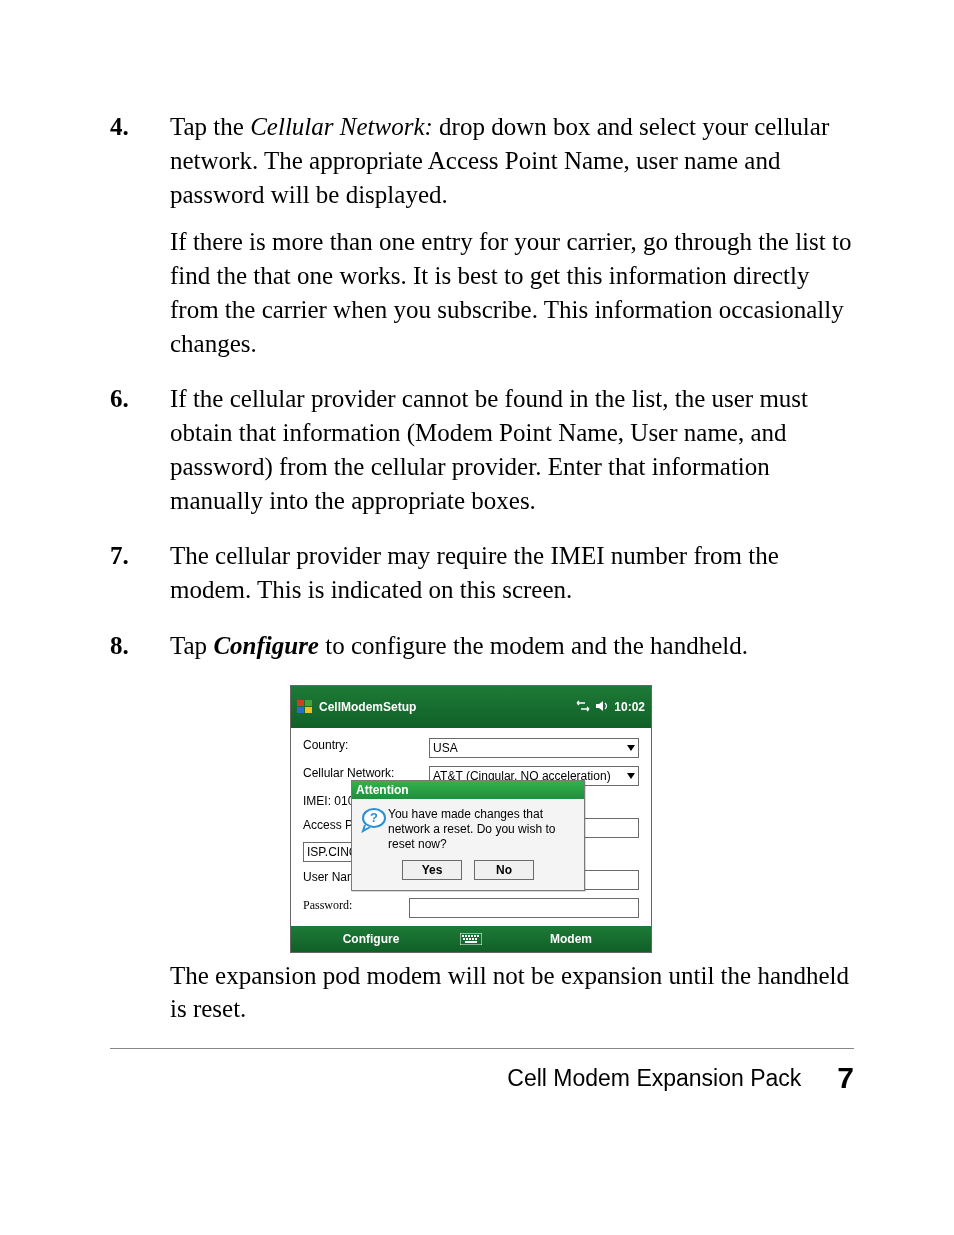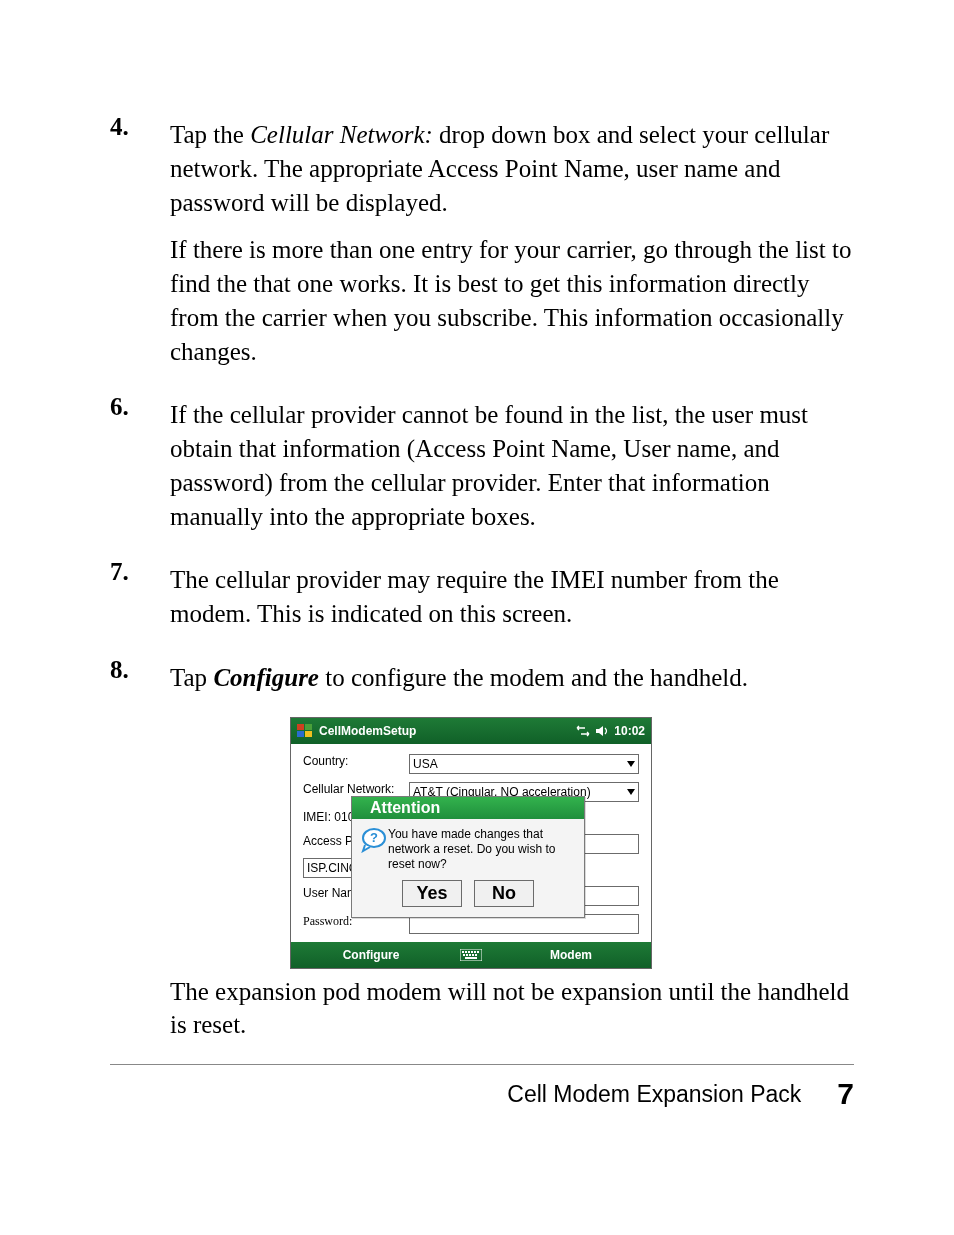--- a/index.html
+++ b/index.html
@@ -27,21 +27,21 @@
     width: 60px;
     flex: 0 0 60px;
     font-size: 25px;
     font-weight: 700;
   }
   .step .body {
     flex: 1 1 auto;
     font-size: 25px;
   }
   .step .body .para {
-    margin: 8px 0 14px 0;
+    margin: 0 0 14px 0;
   }
   .step .body .para:last-child { margin-bottom: 0; }
   em.ital { font-style: italic; }
   strong.bi { font-weight: 700; font-style: italic; }
   .continuation {
     margin-left: 60px; 
     font-size: 25px;
     line-height: 1.35;
     margin-top: 6px;
   }
@@ -58,31 +58,31 @@
     border: 1px solid #666;
     box-sizing: border-box;
     position: relative;
     background: #fff;
   }
   .titlebar {
     background: linear-gradient(to bottom,#1e7a36,#106028);
     color: #fff;
     display: flex;
     align-items: center;
-    height: 26px;
+    height: 42px;
     padding: 0 6px;
     font-weight: 700;
     font-size: 12px;
   }
   .flag-icon {
     width: 16px; height: 14px;
     margin-right: 6px;
   }
   .titlebar .spacer { flex: 1; }
-  .status-icons { display:flex; align-items:center; gap:5px; }
+  .status-icons { display:flex; align-items:flex-start; gap:5px; }
   .status-icons svg { display:block; }
   .form-area {
     padding: 10px 12px 8px 12px;
     position: relative;
     min-height: 196px;
     box-sizing: border-box;
   }
   .frow {
     display: flex;
     align-items: flex-start;
@@ -97,20 +97,21 @@
     display: flex;
   }
   .combo {
     flex: 1;
     height: 18px;
     border: 1px solid #6b6b6b;
     display: flex;
     align-items: center;
     background: #fff;
     font-size: 12px;
+    margin-left: 20px;
   }
   .combo .combo-text {
     flex:1;
     padding:0 3px;
     white-space: nowrap;
     overflow: hidden;
   }
   .combo .combo-arrow {
     width: 14px;
     display:flex;
@@ -141,22 +142,22 @@
     top: 52px;
     width: 232px;
     border: 1px solid #7a7a7a;
     background: #f4f4f4;
     box-shadow: 1px 1px 0 rgba(0,0,0,.15);
   }
   .dialog .dlg-title {
     background: linear-gradient(to bottom,#33b24d,#1f8f3c);
     color:#fff;
     font-weight:700;
-    font-size:16px;
-    padding:2px 18px;
+    font-size:12px;
+    padding:2px 4px;
   }
   .dialog .dlg-body {
     display:flex;
     padding:8px 8px 4px 8px;
   }
   .dialog .dlg-icon {
     width: 28px;
     flex: 0 0 28px;
     display:flex;
     align-items:flex-start;
@@ -168,21 +169,21 @@
   }
   .dialog .dlg-buttons {
     display:flex;
     gap: 12px;
     justify-content:center;
     padding: 4px 8px 10px 8px;
   }
   .dialog .dlg-buttons .btn {
     border:1px solid #6b6b6b;
     background:#f0f0f0;
-    font-size:18px;
+    font-size:12px;
     padding:2px 0;
     width: 58px;
     text-align:center;
   }
 
   .bottombar {
     background: linear-gradient(to bottom,#1e7a36,#106028);
     color:#fff;
     height: 26px;
     display:flex;
@@ -223,21 +224,21 @@
         <div class="para">
           <span>Tap the </span><em class="ital">Cellular Network:</em><span> drop down box and select your cellular network. The appropriate Access Point Name, user name and password will be displayed.</span>
         </div>
         <div class="para">If there is more than one entry for your carrier, go through the list to find the that one works. It is best to get this information directly from the carrier when you subscribe. This information occasionally changes.</div>
       </div>
     </div>
 
     <div class="step">
       <div class="num">6.</div>
       <div class="body">
-        <div class="para">If the cellular provider cannot be found in the list, the user must obtain that information (Access Point Name, User name, and password) from the cellular provider. Enter that information manually into the appropriate boxes.</div>
+        <div class="para">If the cellular provider cannot be found in the list, the user must obtain that information (Modem Point Name, User name, and password) from the cellular provider. Enter that information manually into the appropriate boxes.</div>
       </div>
     </div>
 
     <div class="step">
       <div class="num">7.</div>
       <div class="body">
         <div class="para">The cellular provider may require the IMEI number from the modem. This is indicated on this screen.</div>
       </div>
     </div>
 

